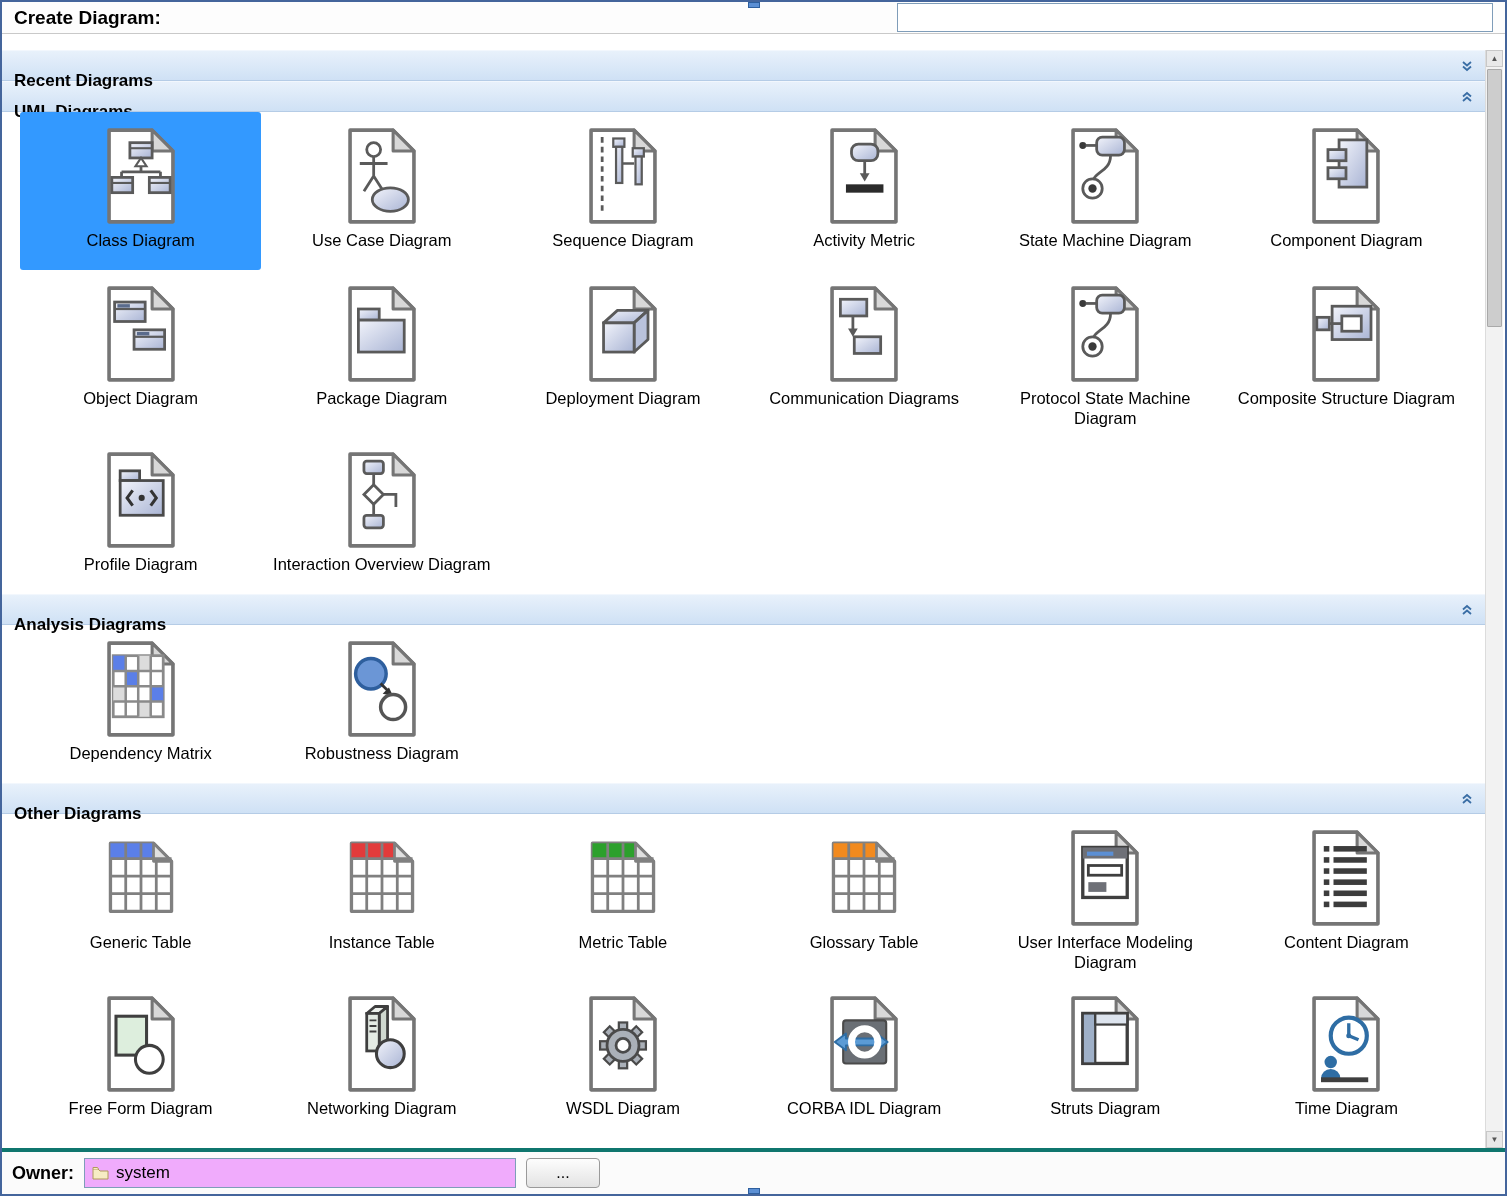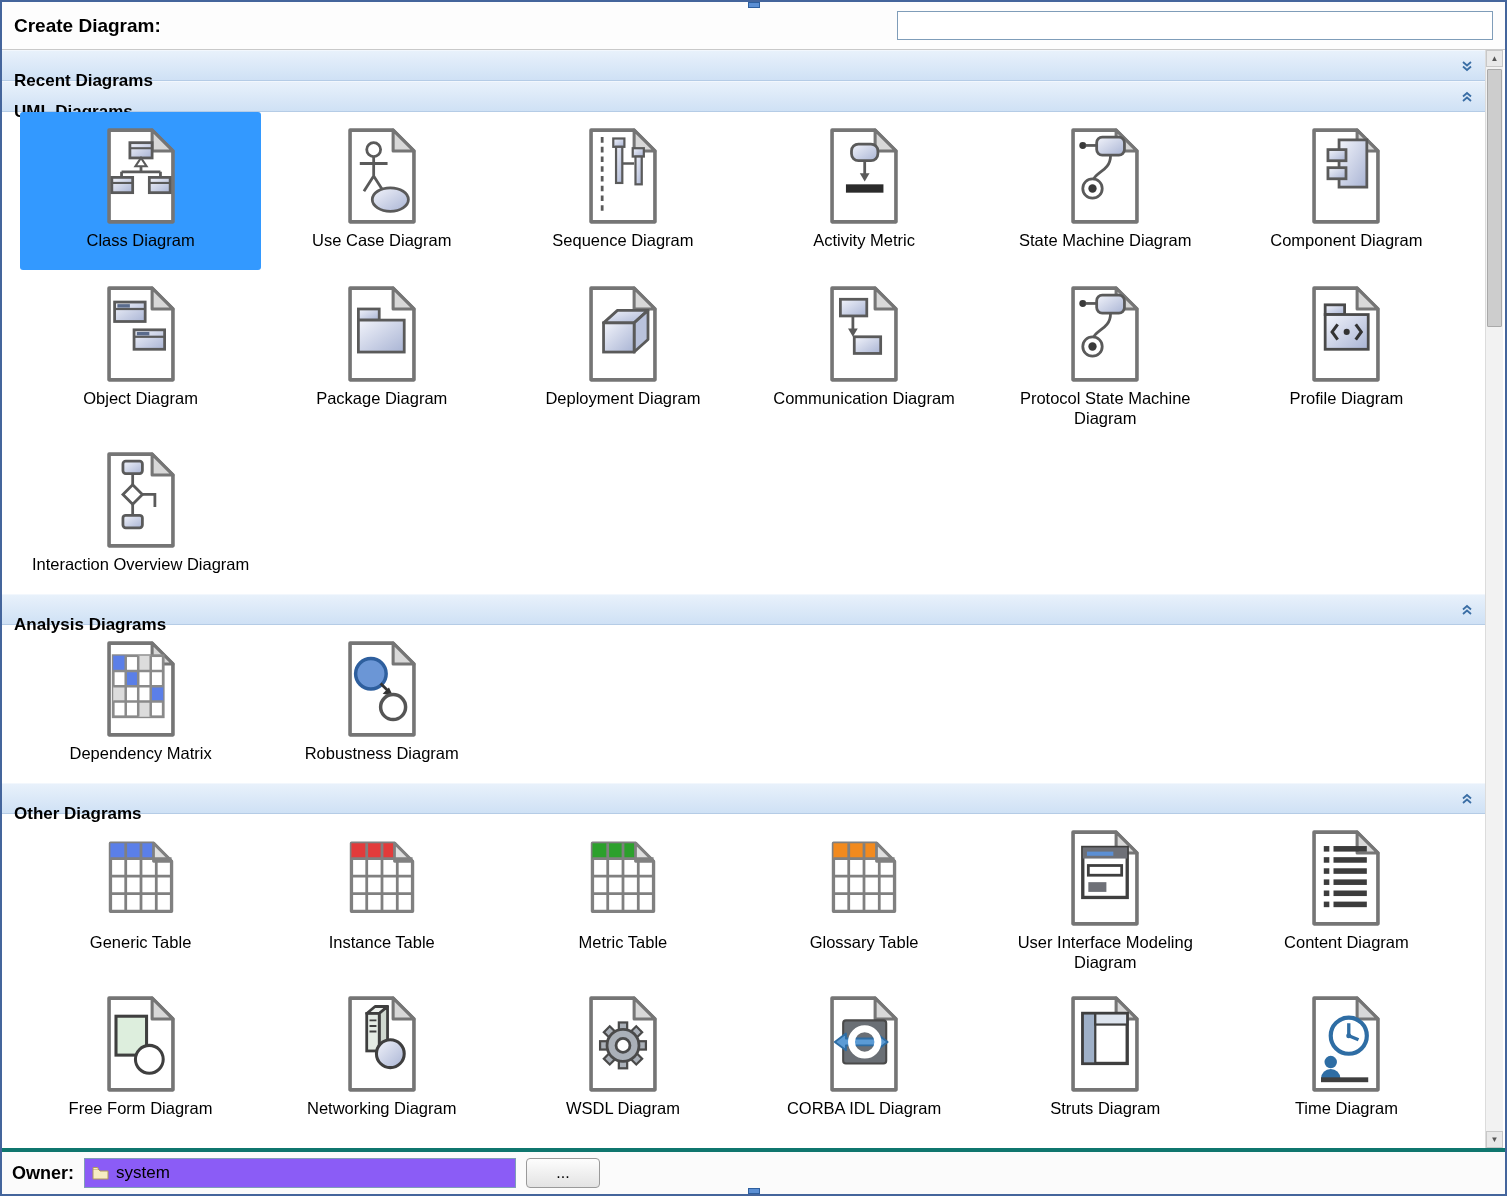--- a/index.html
+++ b/index.html
@@ -4,21 +4,21 @@
 <style>
   * { box-sizing: border-box; margin: 0; padding: 0; }
   html,body { width:1507px; height:1196px; overflow:hidden; }
   body { font-family:"Liberation Sans", sans-serif; background:#fff; }
   .window { position:relative; width:1507px; height:1196px; border:2px solid #44659c; background:#fff; overflow:hidden; }
   .edge-handle { position:absolute; left:746px; width:12px; height:6px; background:#5b8fd4; border:1px solid #2e5f9e; z-index:50; }
   .edge-handle.top { top:0; }
   .edge-handle.bottom { bottom:0; }
 
   
-  .topbar { position:absolute; top:0; left:0; right:0; height:48px; background:#fdfdfd; border-bottom:1px solid #c9c9c9; display:flex; align-items:center; padding:0 12px; }
+  .topbar { position:absolute; top:0; left:0; right:0; height:32px; background:#fdfdfd; border-bottom:1px solid #c9c9c9; display:flex; align-items:center; padding:0 12px; }
   .topbar .title { font-size:19px; font-weight:bold; color:#000; }
   .search-input { margin-left:auto; width:596px; height:29px; border:1px solid #7f9db9; font-size:16px; padding:0 6px; outline:none; }
 
   
   .content { position:absolute; top:48px; left:0; right:20px; bottom:46px; overflow:hidden; background:#fff; }
 
   .section-header { height:31px; background:linear-gradient(#e8f1fb,#cfe1f5); border-top:1px solid #f2f7fd; border-bottom:1px solid #b5cce6; display:flex; align-items:center; justify-content:space-between; padding:0 10px 0 12px; cursor:pointer; }
   .section-header .sec-title { font-size:17px; font-weight:bold; color:#000;margin-top:30px; }
   .chev { width:16px; height:16px; display:flex; align-items:center; justify-content:center; }
 
@@ -32,21 +32,21 @@
   
   .sb { position:absolute; top:48px; right:2px; width:18px; bottom:46px; background:#f2f2f2; border-left:1px solid #dcdcdc; }
   .sb-btn { position:absolute; left:0; width:100%; height:17px; background:#e9e9e9; border:1px solid #c8c8c8; display:flex; align-items:center; justify-content:center; font-size:8px; color:#555; }
   .sb-btn.up { top:0; }
   .sb-btn.down { bottom:0; }
   .sb-thumb { position:absolute; left:1px; right:1px; top:19px; height:258px; background:#cdcdcd; border:1px solid #a9a9a9; border-radius:1px; }
 
   
   .footer { position:absolute; left:0; right:0; bottom:0; height:46px; background:#fbfbfb; border-top:4px solid #0f766e; display:flex; align-items:center; padding:0 10px; z-index:40; }
   .footer .owner-label { font-size:18px; font-weight:bold; margin-right:10px; }
-  .owner-field { width:432px; height:30px; background:#8b5cf6; border:1px solid #7f9db9; display:flex; align-items:center; gap:7px; padding:0 7px; font-size:17px; }
+  .owner-field { width:432px; height:30px; background:#f0abfc; border:1px solid #7f9db9; display:flex; align-items:center; gap:7px; padding:0 7px; font-size:17px; }
   .browse-btn { margin-left:10px; width:74px; height:30px; background:linear-gradient(#fdfdfd,#e3e3e3); border:1px solid #9a9a9a; border-radius:4px; font-size:16px; display:flex; align-items:center; justify-content:center; cursor:pointer; }
 </style>
 </head>
 <body>
 
 <svg width="0" height="0" style="position:absolute" aria-hidden="true">
   <defs>
     <linearGradient id="gb" x1="0" y1="0" x2="1" y2="1">
       <stop offset="0" stop-color="#f2f4fb"></stop>
         <stop offset="1" stop-color="#a9b4d4"></stop>
@@ -213,38 +213,50 @@
       <div class="cell">
         <div class="icon">
             <svg viewBox="0 0 72 72">
           <use href="#pg"></use>
           <rect x="19" y="11" width="19" height="12" fill="url(#gb)" stroke="#5a5a5a" stroke-width="2"></rect>
           <path d="M28 23 V33" stroke="#5a5a5a" stroke-width="2"></path>
           <path d="M28 38 l-3.5 -6 h7 Z" fill="#5a5a5a"></path>
           <rect x="29" y="38" width="19" height="12" fill="url(#gb)" stroke="#5a5a5a" stroke-width="2"></rect>
         </svg>
           </div>
-        <div class="label">Communication Diagram</div>
+        <div class="label">Communication Diagrams</div>
       </div>
 
       <div class="cell">
         <div class="icon">
             <svg viewBox="0 0 72 72">
           <use href="#pg"></use>
           <circle cx="20" cy="14" r="2.5" fill="#3a3a3a"></circle>
           <path d="M22 14 H30" stroke="#5a5a5a" stroke-width="2"></path>
           <rect x="30" y="8" width="20" height="13" rx="4" fill="url(#gb)" stroke="#5a5a5a" stroke-width="2"></rect>
           <path d="M40 21 C40 32 30 33 28 38" stroke="#5a5a5a" stroke-width="2" fill="none"></path>
           <circle cx="27" cy="45" r="7" fill="#fff" stroke="#5a5a5a" stroke-width="2"></circle>
           <circle cx="27" cy="45" r="3" fill="#3a3a3a"></circle>
         </svg>
           </div>
         <div class="label">Protocol State Machine Diagram</div>
       </div>
 
+      <div class="cell">
+        <div class="icon">
+            <svg viewBox="0 0 72 72">
+          <use href="#pg"></use>
+          <rect x="26" y="16" width="28" height="24" fill="url(#gb)" stroke="#5a5a5a" stroke-width="2"></rect>
+          <rect x="15" y="24" width="9" height="9" fill="url(#gb)" stroke="#5a5a5a" stroke-width="2"></rect>
+          <path d="M24 28.5 H33" stroke="#5a5a5a" stroke-width="2"></path>
+          <rect x="33" y="23" width="14" height="11" fill="#fff" stroke="#5a5a5a" stroke-width="2"></rect>
+        </svg>
+          </div>
+        <div class="label">Composite Structure Diagram</div>
+      </div>
 
       <div class="cell">
         <div class="icon">
             <svg viewBox="0 0 72 72">
           <use href="#pg"></use>
           <rect x="21" y="15" width="14" height="7" fill="url(#gb)" stroke="#4a4a4a" stroke-width="2"></rect>
           <rect x="21" y="22" width="31" height="25" fill="url(#gb)" stroke="#4a4a4a" stroke-width="2"></rect>
           <path d="M30 29 l-4 5.5 4 5.5 M43 29 l4 5.5 -4 5.5" stroke="#333" stroke-width="2.2" fill="none"></path>
           <circle cx="36.5" cy="34.5" r="2.2" fill="#333"></circle>
         </svg>

